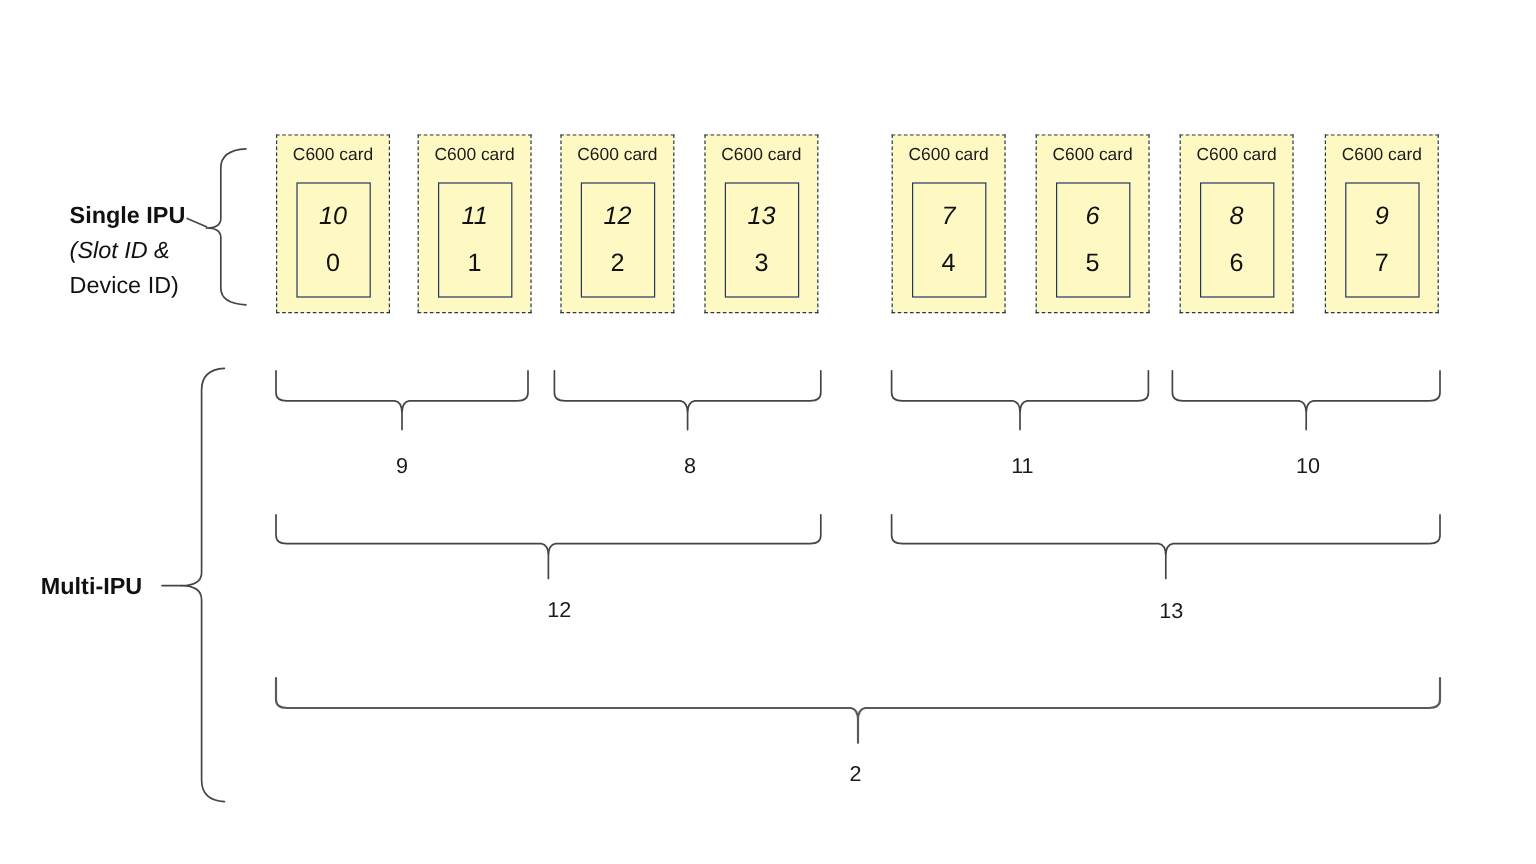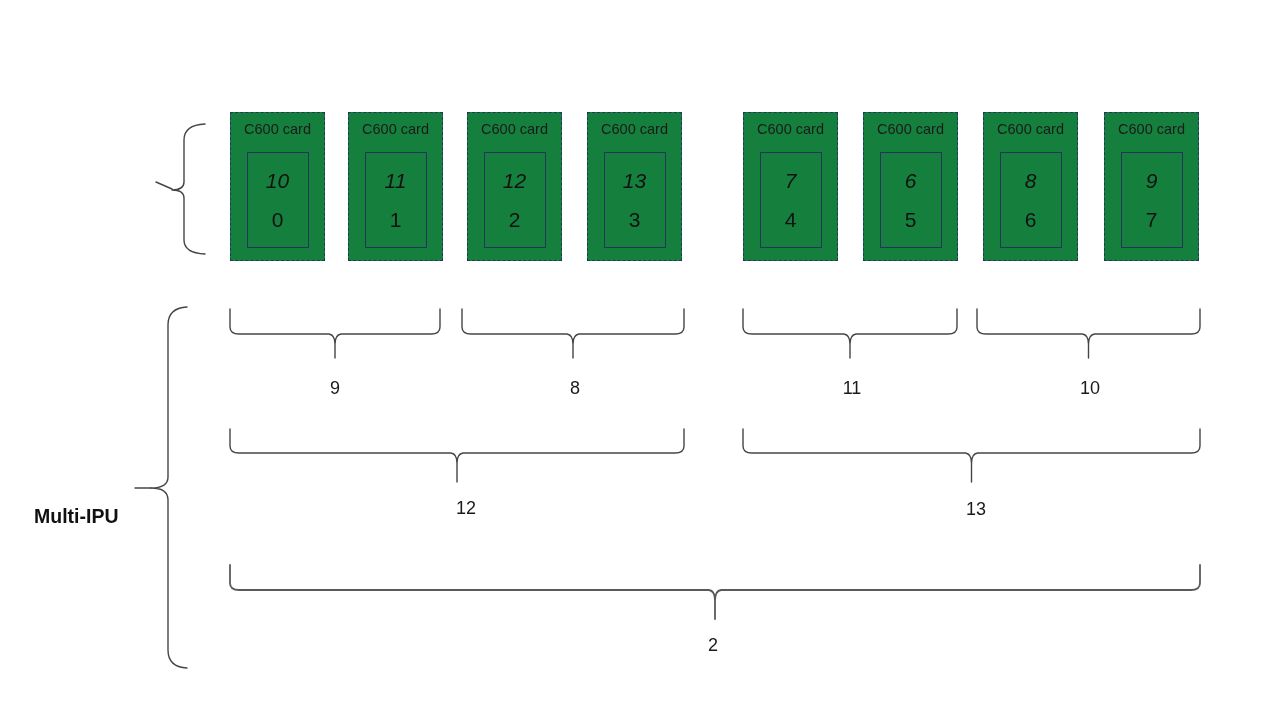--- a/index.html
+++ b/index.html
@@ -9,54 +9,59 @@
   }
   html,body{margin:0;padding:0;background:#ffffff;}
   #canvas{
     position:relative;width:1280px;height:720px;background:#ffffff;overflow:hidden;
     font-family:"Liberation Sans", sans-serif;color:var(--text);
   }
   
   .card{
     position:absolute;top:112px;width:95px;height:149px;
     border:1px dashed var(--card-border);
-    box-sizing:border-box;background:#15803d;
+    box-sizing:border-box;background:#fef9c3;
   }
   .card-title{
     margin-top:8px;text-align:center;font-size:14.5px;color:#1a1a1a;white-space:nowrap;
   }
   .ipu-box{
     margin:15px auto 0 auto;width:62px;height:96px;
     border:1.4px solid var(--card-border);box-sizing:border-box;
     display:flex;flex-direction:column;justify-content:space-evenly;align-items:center;
   }
   .slot-id{font-size:21px;font-style:italic;line-height:1;}
   .device-id{font-size:21px;line-height:1;}
   
   #single-ipu-label{
     position:absolute;left:58px;top:166px;font-size:19.5px;line-height:29px;white-space:nowrap;
   }
   #single-ipu-label .b{font-weight:bold;}
   #single-ipu-label .i{font-style:italic;}
   #multi-ipu-label{
-    position:absolute;left:34px;top:505px;font-size:19.5px;font-weight:bold;line-height:23px;white-space:nowrap;
+    position:absolute;left:34px;top:478px;font-size:19.5px;font-weight:bold;line-height:23px;white-space:nowrap;
   }
   
   #braces-svg{position:absolute;left:0;top:0;pointer-events:none;}
   #braces-svg path{stroke:var(--brace);stroke-width:1.4;fill:none;stroke-linecap:round;stroke-linejoin:round;}
   #braces-svg path.thick{stroke-width:1.8;stroke:#5a5a5a;}
   .brace-label{
     position:absolute;transform:translateX(-50%);font-size:18px;line-height:22px;color:#1a1a1a;white-space:nowrap;
   }
 </style>
 </head>
 <body>
 
 <div id="canvas">
 
+  <div id="single-ipu-label">
+    <div class="b">Single IPU</div>
+    <div class="i">(Slot ID &amp;</div>
+    <div>Device ID)</div>
+  </div>
 
   <div id="multi-ipu-label">Multi-IPU</div>
 
   <div class="card" style="left:230px">
     <div class="card-title">C600 card</div>
     <div class="ipu-box">
       <div class="slot-id">10</div>
       <div class="device-id">0</div>
     </div>
   </div>

